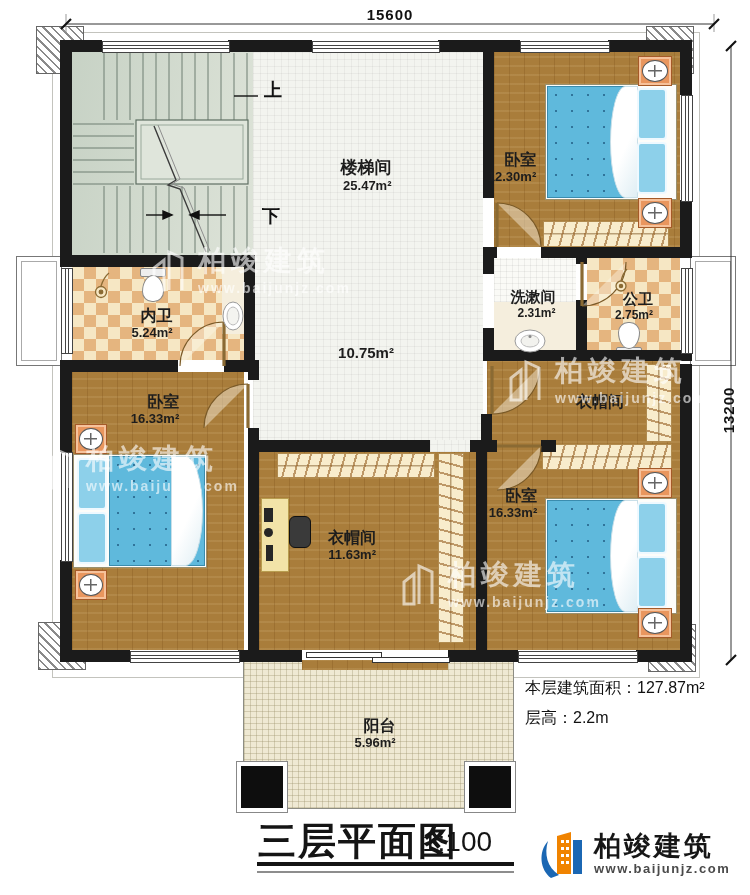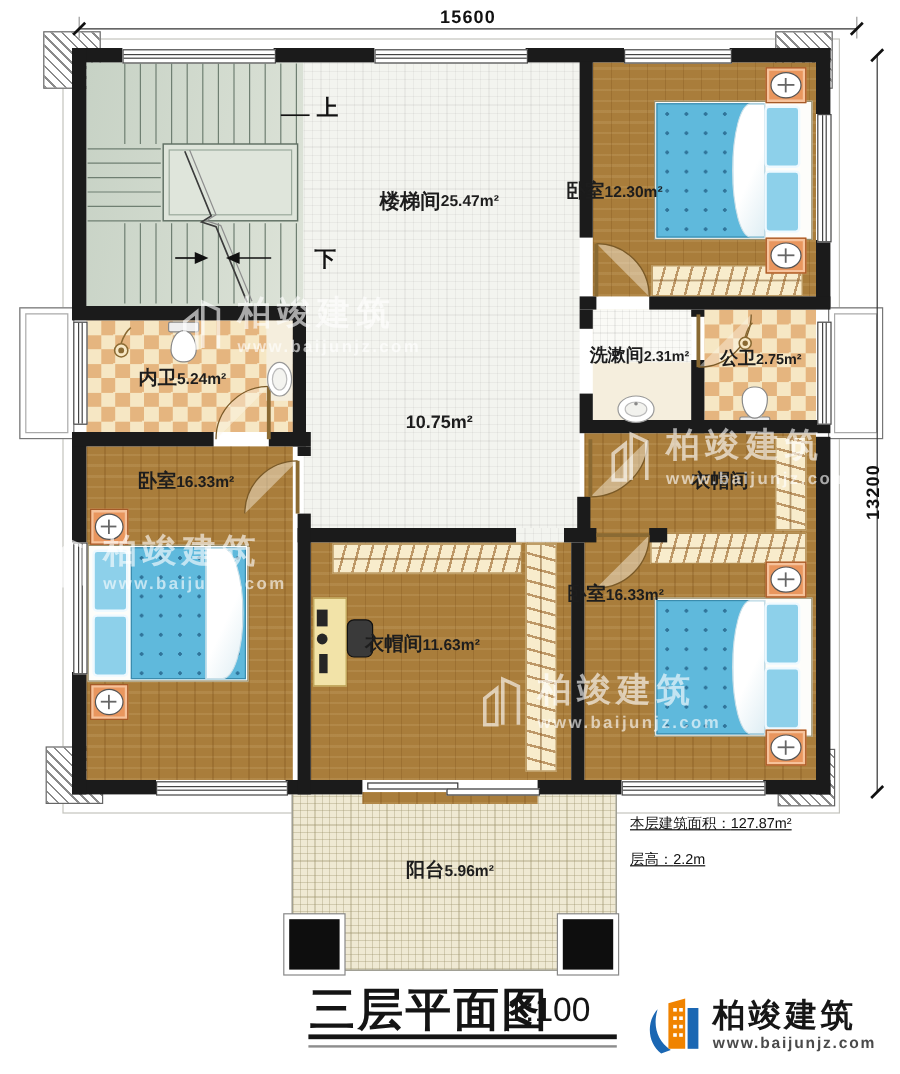--- a/index.html
+++ b/index.html
@@ -59,31 +59,31 @@
   .toilet .bowl{position:absolute;left:2px;right:2px;top:7px;bottom:0;background:#fff;border:1.5px solid #888;
         border-radius:50% 50% 46% 46%/62% 62% 38% 38%;}
   .toilet .tank{position:absolute;left:0;right:0;top:0;height:7px;background:#eee;border:1.5px solid #888;border-radius:2px;}
   .flip{transform:rotate(180deg);}
   .pillar{position:absolute;z-index:6;background:#0e0e0e;box-shadow:0 0 0 4px #fff,0 0 0 5px #888;}
   .slide{position:absolute;z-index:5;background:#fff;border:1px solid #333;height:4px;}
   .dtable{background:#f2e3a8;border:1px solid #b89d4f;}
   .stool{background:#3a3a3a;border:1px solid #111;border-radius:6px;}
   .dt-item{position:absolute;background:#262626;}
   .overlay{position:absolute;left:0;top:0;z-index:6;pointer-events:none;}
-  .rlabel{position:absolute;z-index:7;transform:translateX(-50%);display:flex;flex-direction:row;
-        align-items:center;font-weight:700;line-height:1.2;text-align:center;white-space:nowrap;color:#1d1d1d;}
+  .rlabel{position:absolute;z-index:7;transform:translateX(-50%);display:flex;flex-direction:column;
+        align-items:flex-end;font-weight:700;line-height:1.2;text-align:center;white-space:nowrap;color:#1d1d1d;}
   .rlabel .nm{font-size:16px;}
   .rlabel .ar{font-size:13px;}
   .dimtext{position:absolute;z-index:7;font-weight:700;font-size:15px;letter-spacing:1px;color:#111;white-space:nowrap;}
   .stairmark{position:absolute;z-index:7;font-weight:700;font-size:18px;color:#111;}
   .wm{position:absolute;z-index:8;display:flex;align-items:center;gap:10px;color:rgba(255,255,255,.62);
         pointer-events:none;white-space:nowrap;}
   .wm .t1{font-size:28px;font-weight:700;letter-spacing:5px;}
   .wm .t2{font-size:14px;font-weight:700;letter-spacing:2px;}
-  .note{position:absolute;z-index:7;font-size:12px;font-weight:500;color:#111;white-space:nowrap;text-decoration:underline;}
+  .note{position:absolute;z-index:7;font-size:16px;font-weight:500;color:#111;white-space:nowrap;}
   .title-cn{position:absolute;z-index:7;font-size:38px;font-weight:700;letter-spacing:2px;color:#141414;}
   .title-scale{position:absolute;z-index:7;font-size:28px;font-weight:500;color:#141414;}
   .tline{position:absolute;z-index:7;background:#141414;}
   .brand-name{position:absolute;z-index:7;font-size:27px;font-weight:700;letter-spacing:3px;color:#161616;}
   .brand-site{position:absolute;z-index:7;font-size:13px;font-weight:700;letter-spacing:1.5px;color:#4a4a4a;}
 </style>
 </head>
 <body>
 
 <div class="stage">

